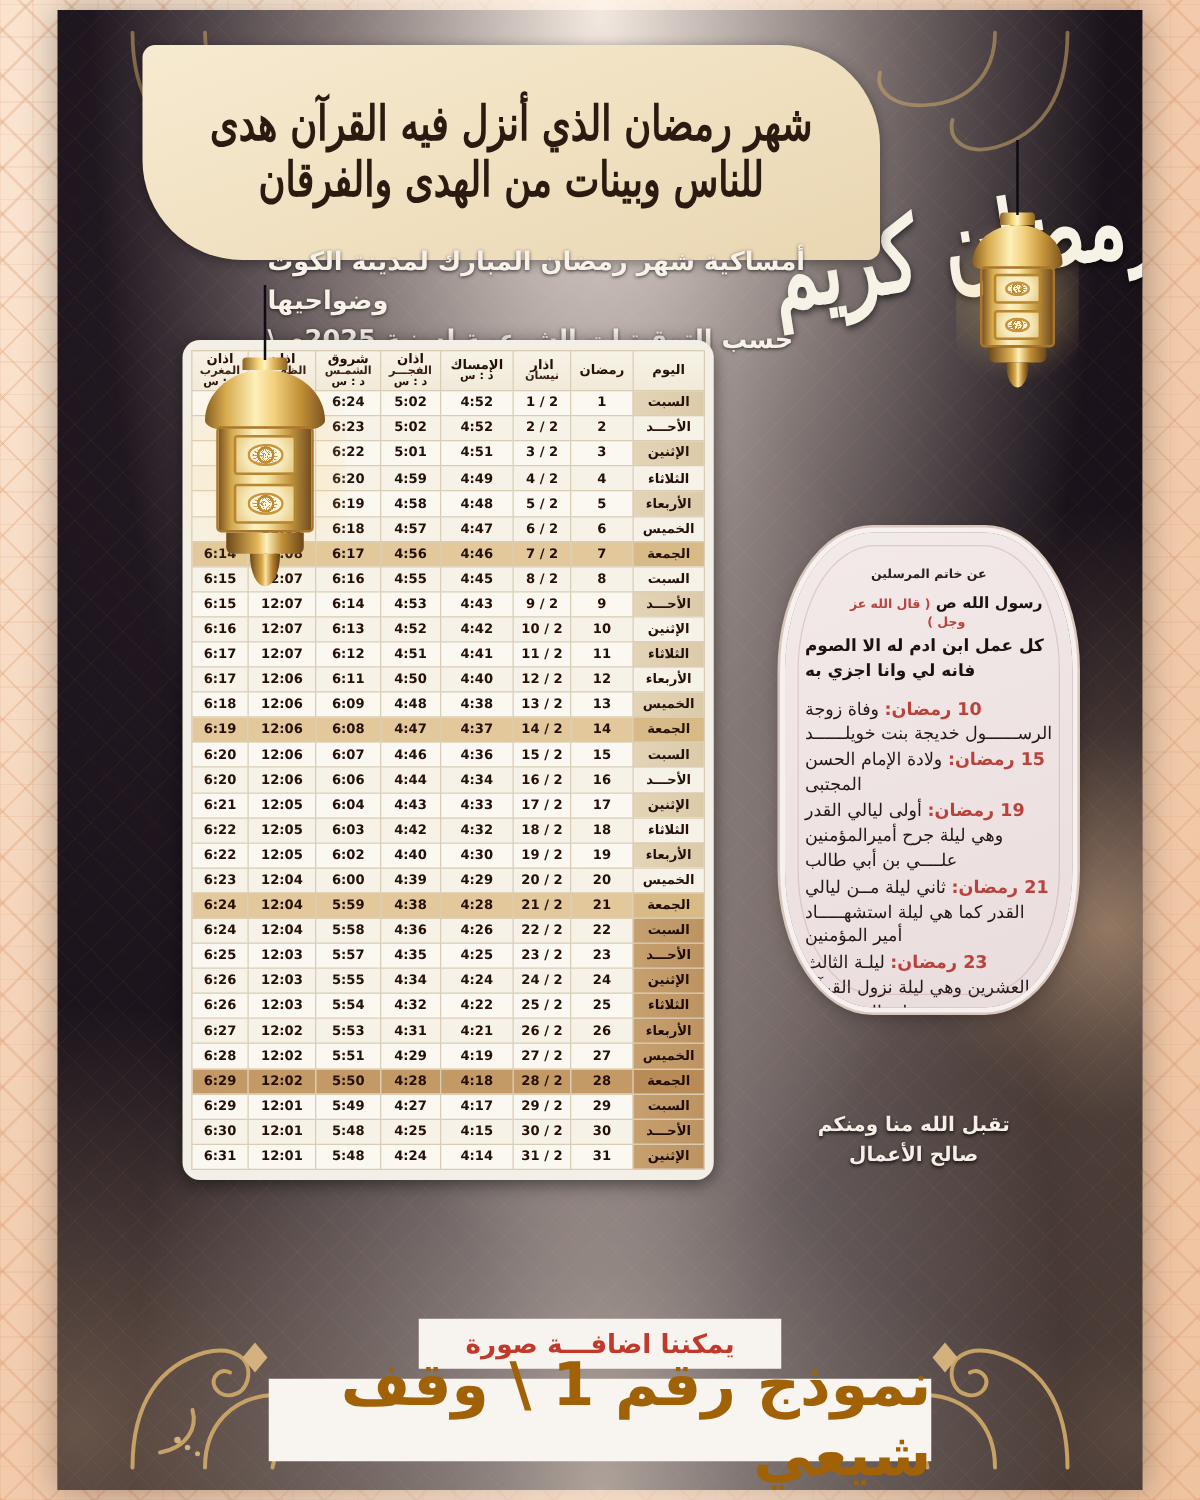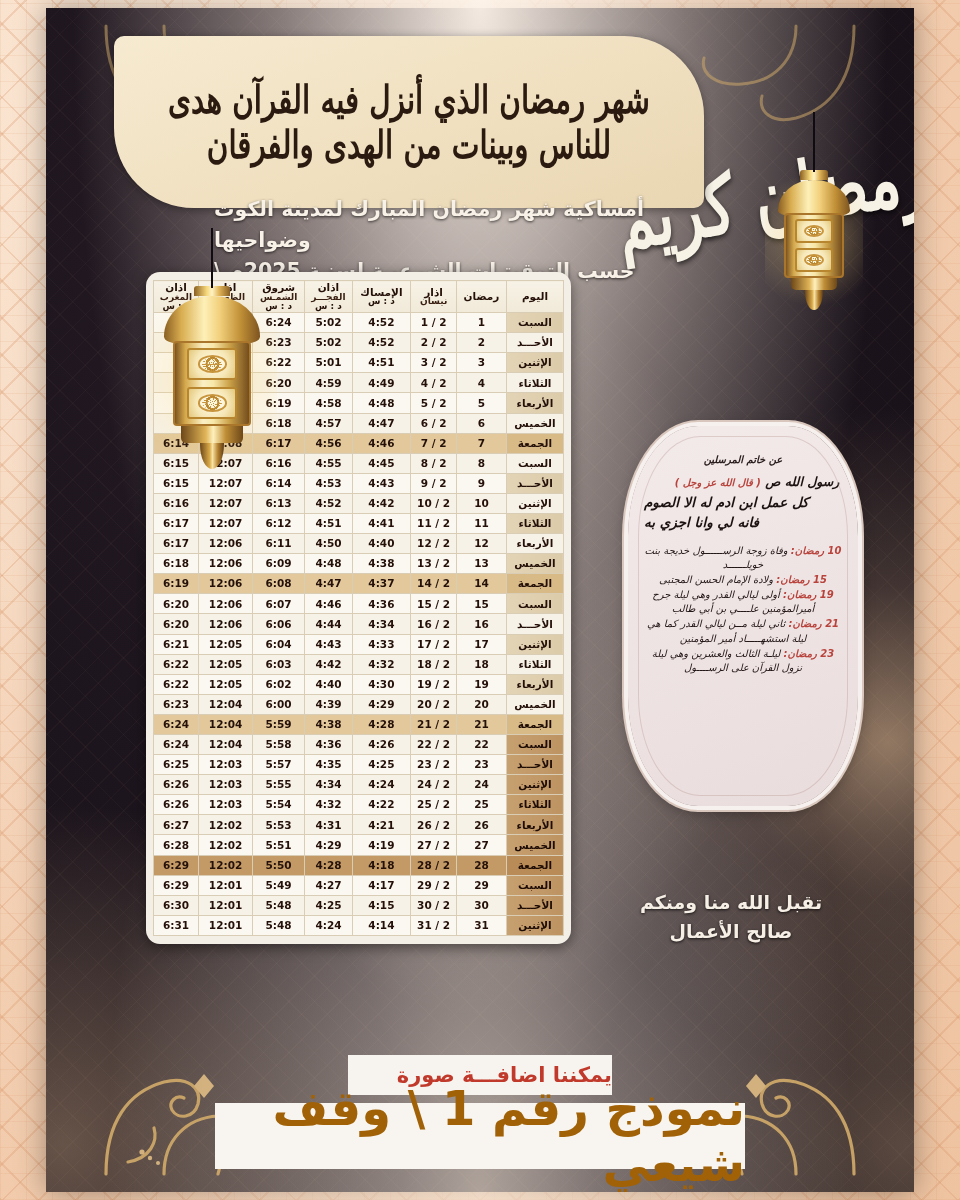--- a/index.html
+++ b/index.html
@@ -288,65 +288,64 @@
     top: 418px;
     width: 230px;
     height: 380px;
     z-index: 6;
     background: linear-gradient(160deg,#f3eaea 0%,#efe4e4 45%,#e9dcdc 100%);
     border-radius: 70px 70px 70px 70px / 110px 110px 110px 110px;
     box-shadow: 0 0 0 4px #f6f0ee, 0 0 0 6px #d9c7bd, 0 4px 16px rgba(0,0,0,.45);
     padding: 28px 16px 8px;
     direction: rtl;
     overflow: hidden;
-    font-style: italic;
   }
   .hadith-frame::before {
     content:"";
     position:absolute; inset:10px;
     border: 1px solid rgba(180,150,140,.35);
     border-radius: 62px 62px 62px 62px / 100px 100px 100px 100px;
     pointer-events:none;
   }
   .h-pre   { text-align:center; font-size: 10px; color:#2a1d1d; font-weight:700; margin-bottom: 9px; }
   .h-line1 { text-align:center; font-size: 12.5px; font-weight:700; color:#1c1212; margin-bottom: 3px; margin-left: 28px; }
   .h-line1 .red { color:#b8433c; font-size: 10px; }
   .h-body  { text-align:left; font-size: 13.5px; font-weight:700; color:#1b1111; line-height:1.5; margin-bottom: 11px; }
-  .events  { font-size: 10px; color:#241717; line-height:1.42; text-align:center; }
+  .events  { font-size: 14px; color:#241717; line-height:1.42; text-align:left; }
   .events .ev { margin-bottom: 1px; }
   .events .evnum { color:#b8433c; font-weight:700; }
 
   
   .blessing {
     position: absolute;
     right: 78px;
     top: 880px;
     width: 210px;
     text-align: center;
     z-index: 6;
     direction: rtl;
   }
   .blessing div {
     color: #f6efe6;
-    font-size: 19px;
+    font-size: 16px;
     font-weight: 700;
     line-height: 1.5;
     text-shadow: 0 1px 3px rgba(0,0,0,.8);
   }
 
   
   .banner-red {
     position: absolute;
     left: 50%;
     transform: translateX(-50%);
     top: 1047px;
-    width: 264px;
+    width: 290px;
     height: 40px;
     background: #f7f4ef;
-    display: flex; align-items: center; 
+    display: flex; align-items: center; justify-content: center;
     z-index: 7;
     direction: rtl;
   }
   .banner-red span {
     color: #c0392b;
     font-size: 21px;
     font-weight: 700;
     letter-spacing: -.5px;
   }
   .banner-big {

